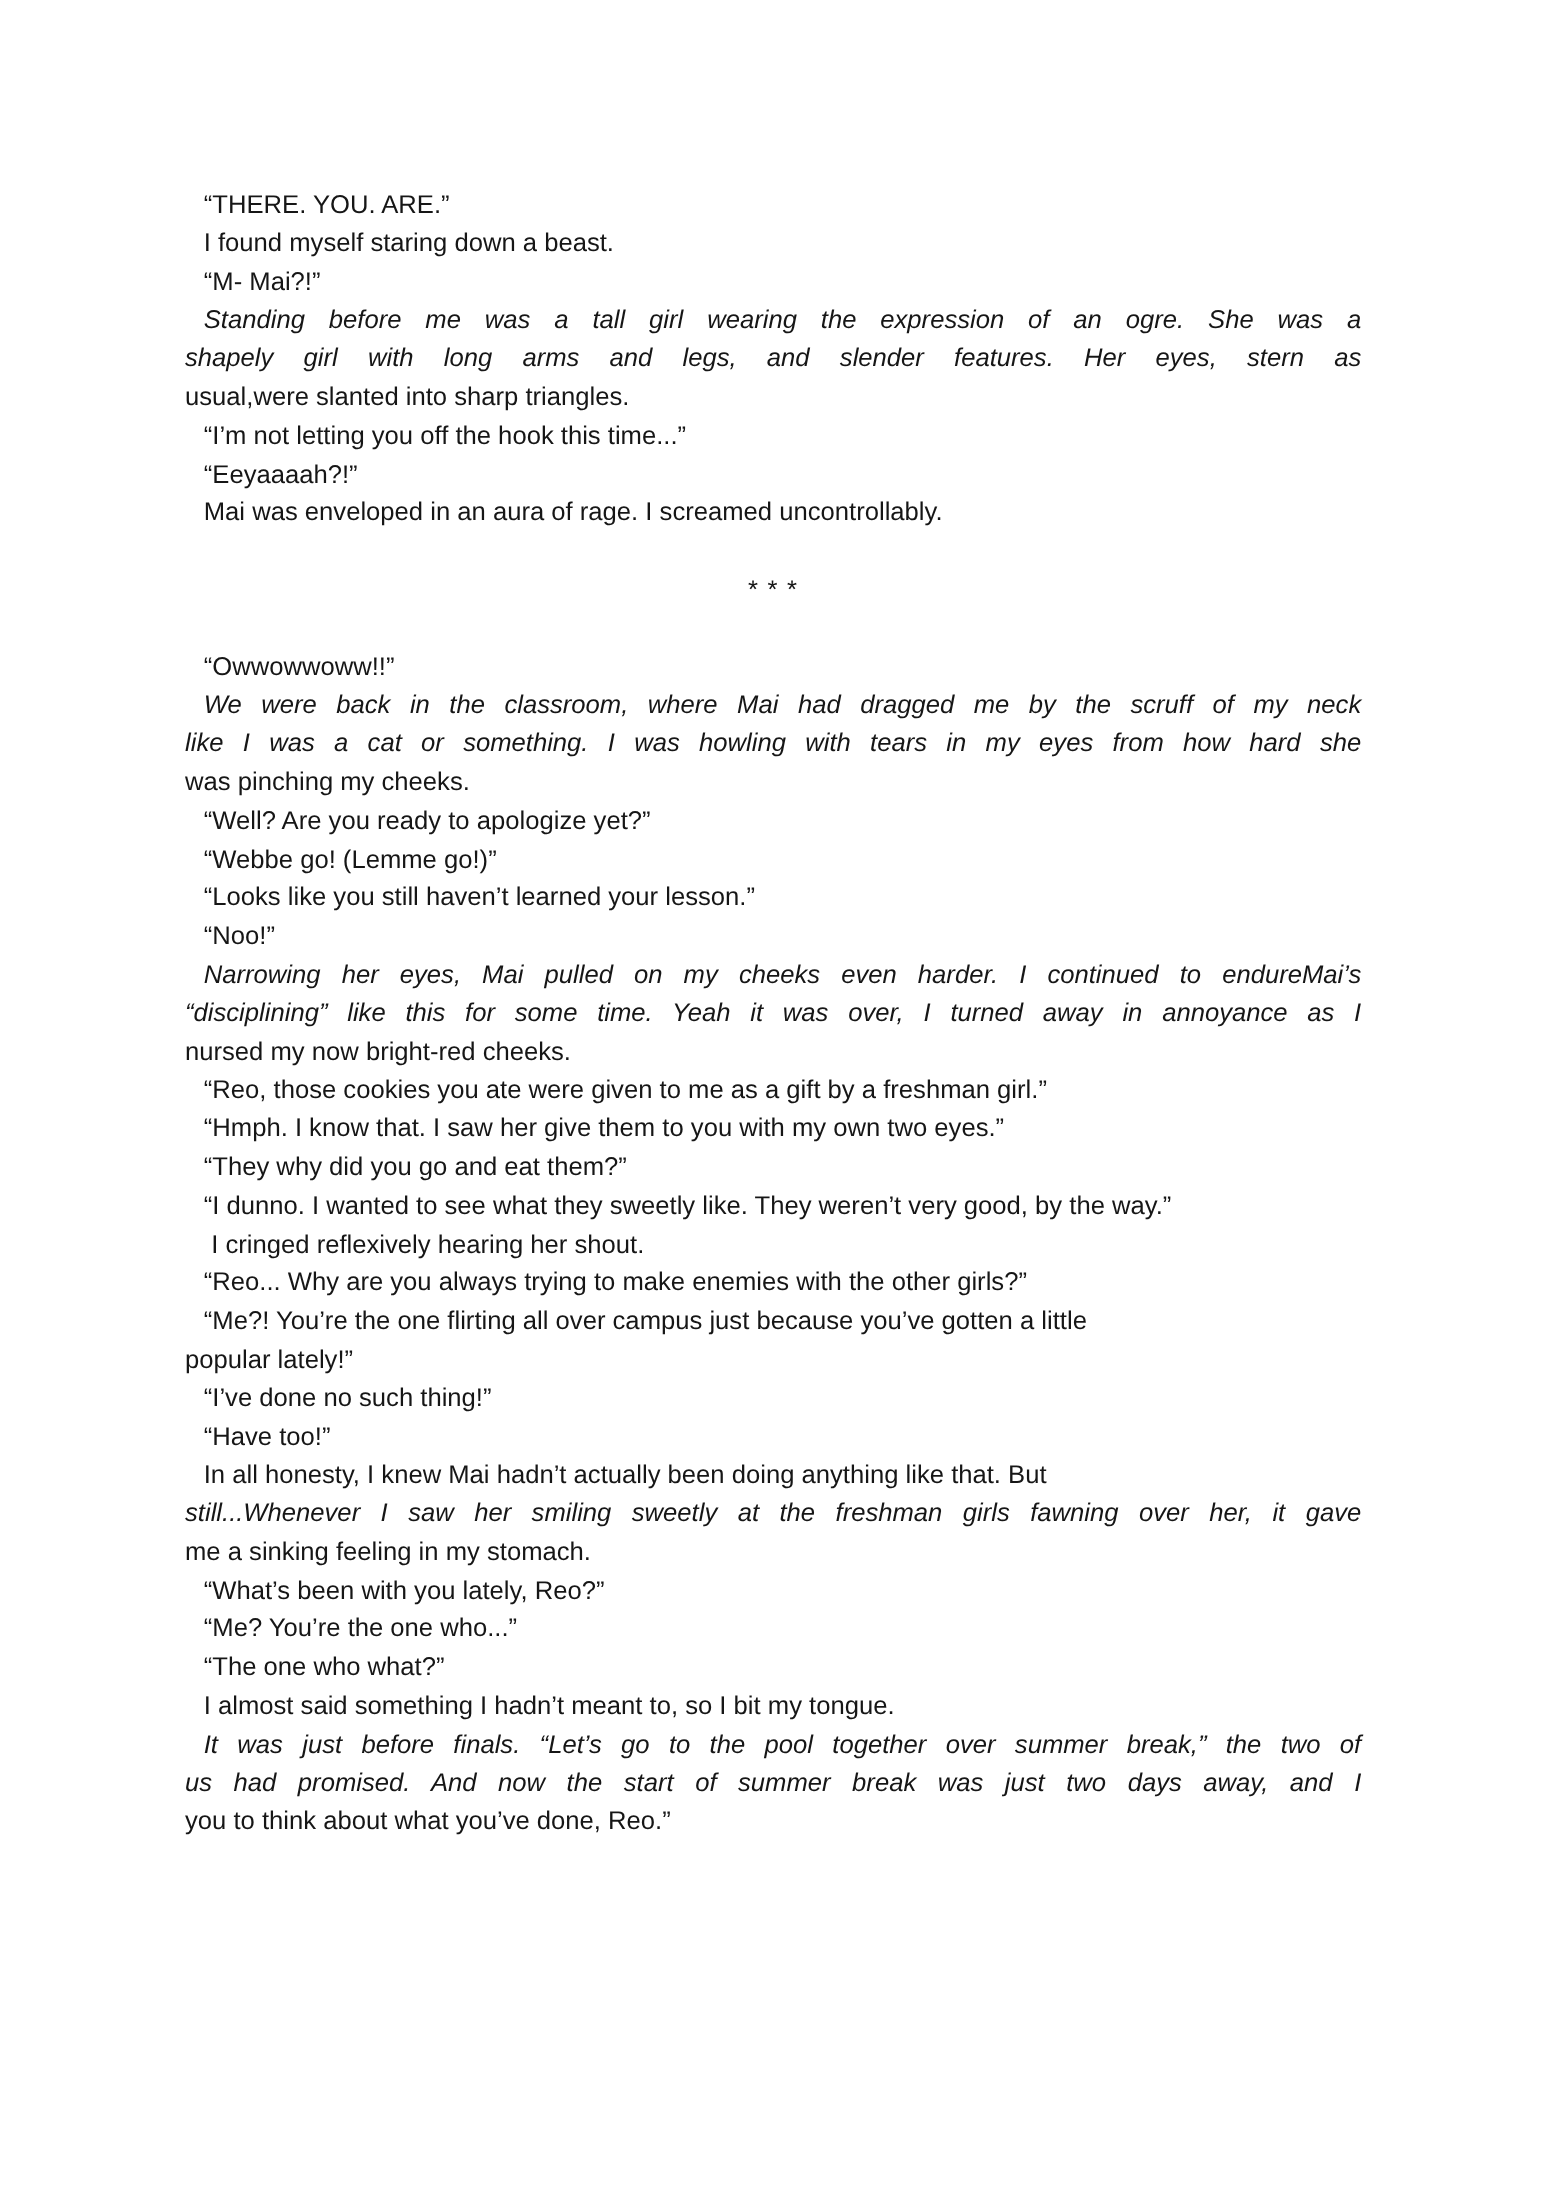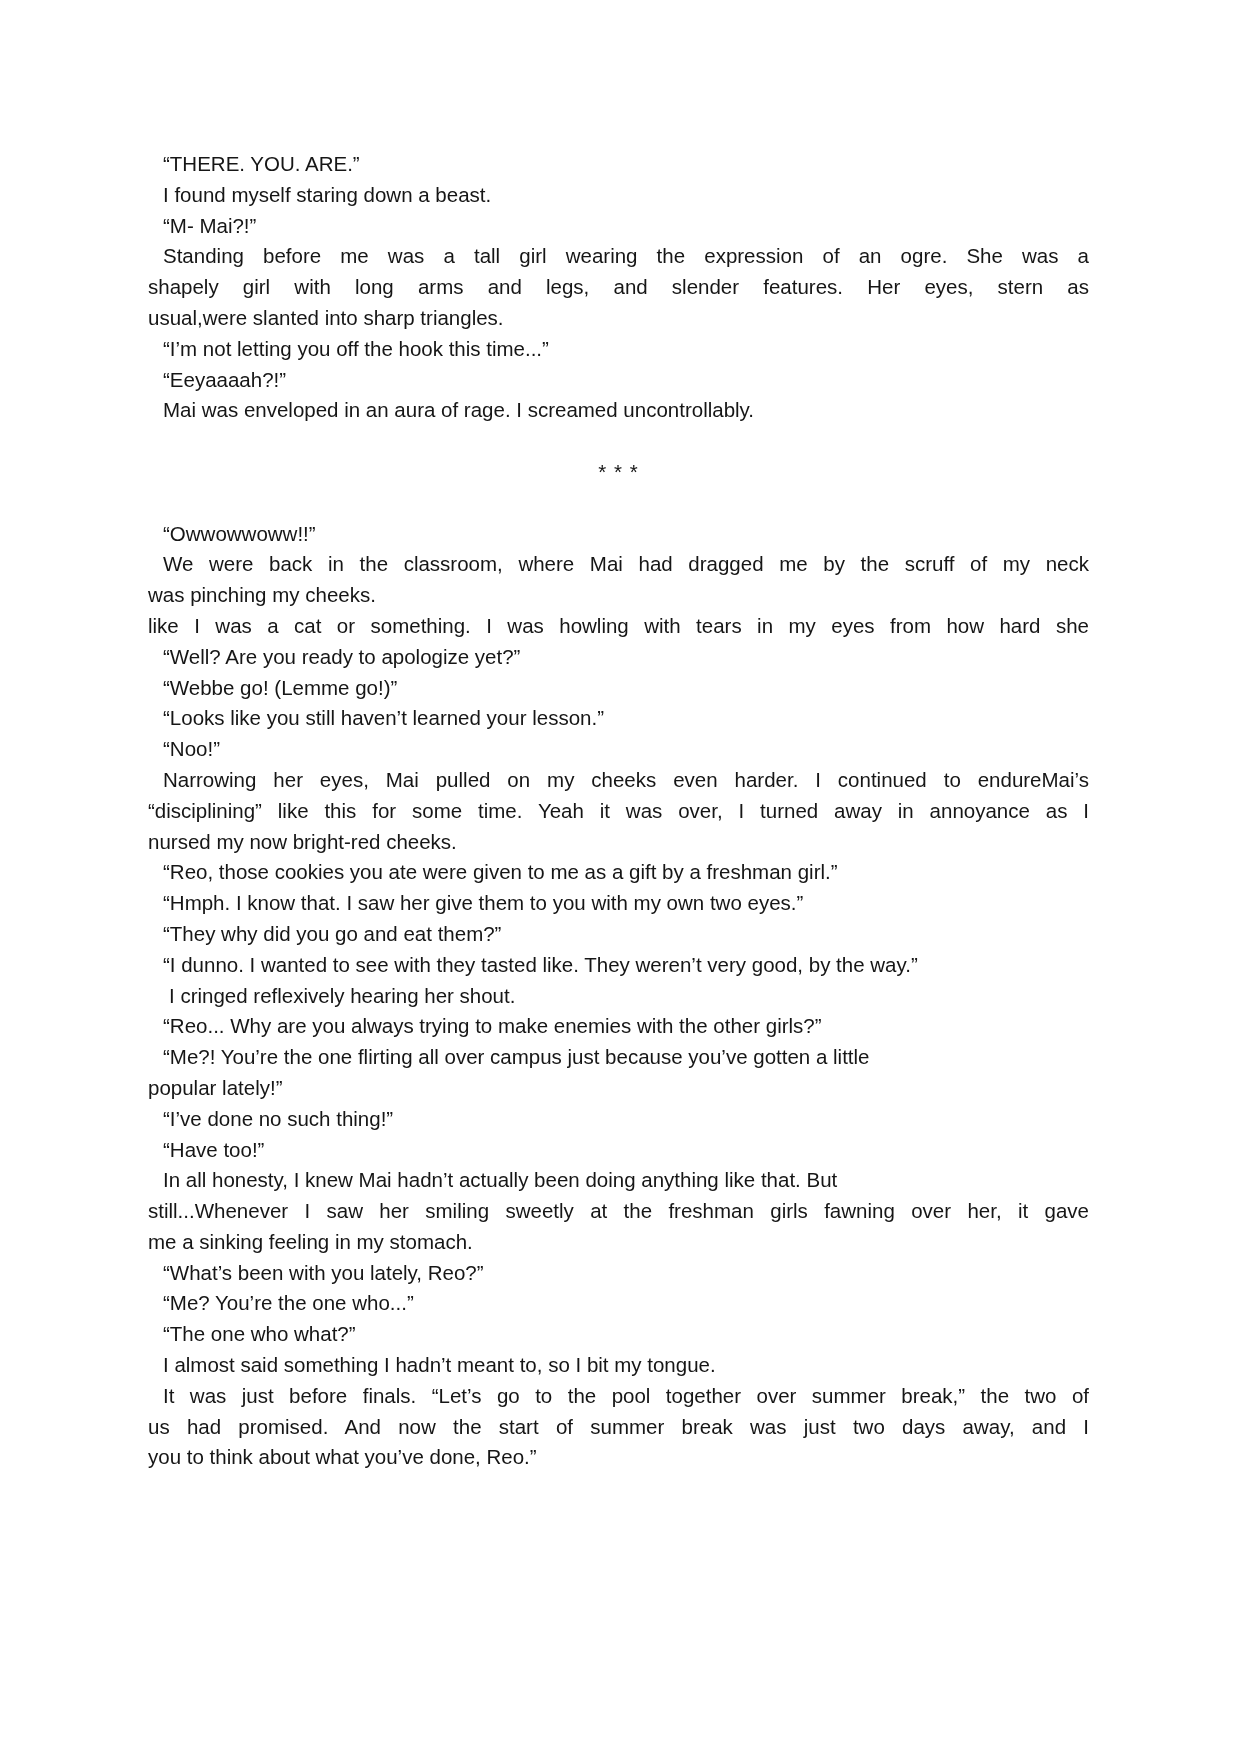--- a/index.html
+++ b/index.html
@@ -36,20 +36,21 @@
     white-space: normal;
   }
   .line.blank {
     height: 30.8px;
   }
   .line.ind1 { padding-left: 15px; }
   .line.ind2 { padding-left: 21px; }
   .line.stretch {
     text-align: justify;
     text-align-last: justify;
+    font-style: italic;
   }
   .line.center {
     text-align: center;
     letter-spacing: 1px;
   }
 </style>
 </head>
 <body>
 
 <div class="page">
@@ -61,33 +62,33 @@
       <div class="line stretch">shapely girl with long arms and legs, and slender features. Her eyes, stern as</div>
       <div class="line">usual,were slanted into sharp triangles.</div>
       <div class="line ind1">“I’m not letting you off the hook this time...”</div>
       <div class="line ind1">“Eeyaaaah?!”</div>
       <div class="line ind1">Mai was enveloped in an aura of rage. I screamed uncontrollably.</div>
       <div class="line blank"></div>
       <div class="line center">* * *</div>
       <div class="line blank"></div>
       <div class="line ind1">“Owwowwoww!!”</div>
       <div class="line ind1 stretch">We were back in the classroom, where Mai had dragged me by the scruff of my neck</div>
+      <div class="line stretch">like I was a cat or something. I was howling with tears in my eyes from how hard she</div>
       <div class="line">was pinching my cheeks.</div>
-      <div class="line stretch">like I was a cat or something. I was howling with tears in my eyes from how hard she</div>
       <div class="line ind1">“Well? Are you ready to apologize yet?”</div>
       <div class="line ind1">“Webbe go! (Lemme go!)”</div>
       <div class="line ind1">“Looks like you still haven’t learned your lesson.”</div>
       <div class="line ind1">“Noo!”</div>
       <div class="line ind1 stretch">Narrowing her eyes, Mai pulled on my cheeks even harder. I continued to endureMai’s</div>
       <div class="line stretch">“disciplining” like this for some time. Yeah it was over, I turned away in annoyance as I</div>
       <div class="line">nursed my now bright-red cheeks.</div>
       <div class="line ind1">“Reo, those cookies you ate were given to me as a gift by a freshman girl.”</div>
       <div class="line ind1">“Hmph. I know that. I saw her give them to you with my own two eyes.”</div>
       <div class="line ind1">“They why did you go and eat them?”</div>
-      <div class="line ind1">“I dunno. I wanted to see with they tasted like. They weren’t very good, by the way.”</div>
+      <div class="line ind1">“I dunno. I wanted to see what they sweetly like. They weren’t very good, by the way.”</div>
       <div class="line ind2">I cringed reflexively hearing her shout.</div>
       <div class="line ind1">“Reo... Why are you always trying to make enemies with the other girls?”</div>
       <div class="line ind1">“Me?! You’re the one flirting all over campus just because you’ve gotten a little</div>
       <div class="line">popular lately!”</div>
       <div class="line ind1">“I’ve done no such thing!”</div>
       <div class="line ind1">“Have too!”</div>
       <div class="line ind1">In all honesty, I knew Mai hadn’t actually been doing anything like that. But</div>
       <div class="line stretch">still...Whenever I saw her smiling sweetly at the freshman girls fawning over her, it gave</div>
       <div class="line">me a sinking feeling in my stomach.</div>
       <div class="line ind1">“What’s been with you lately, Reo?”</div>

